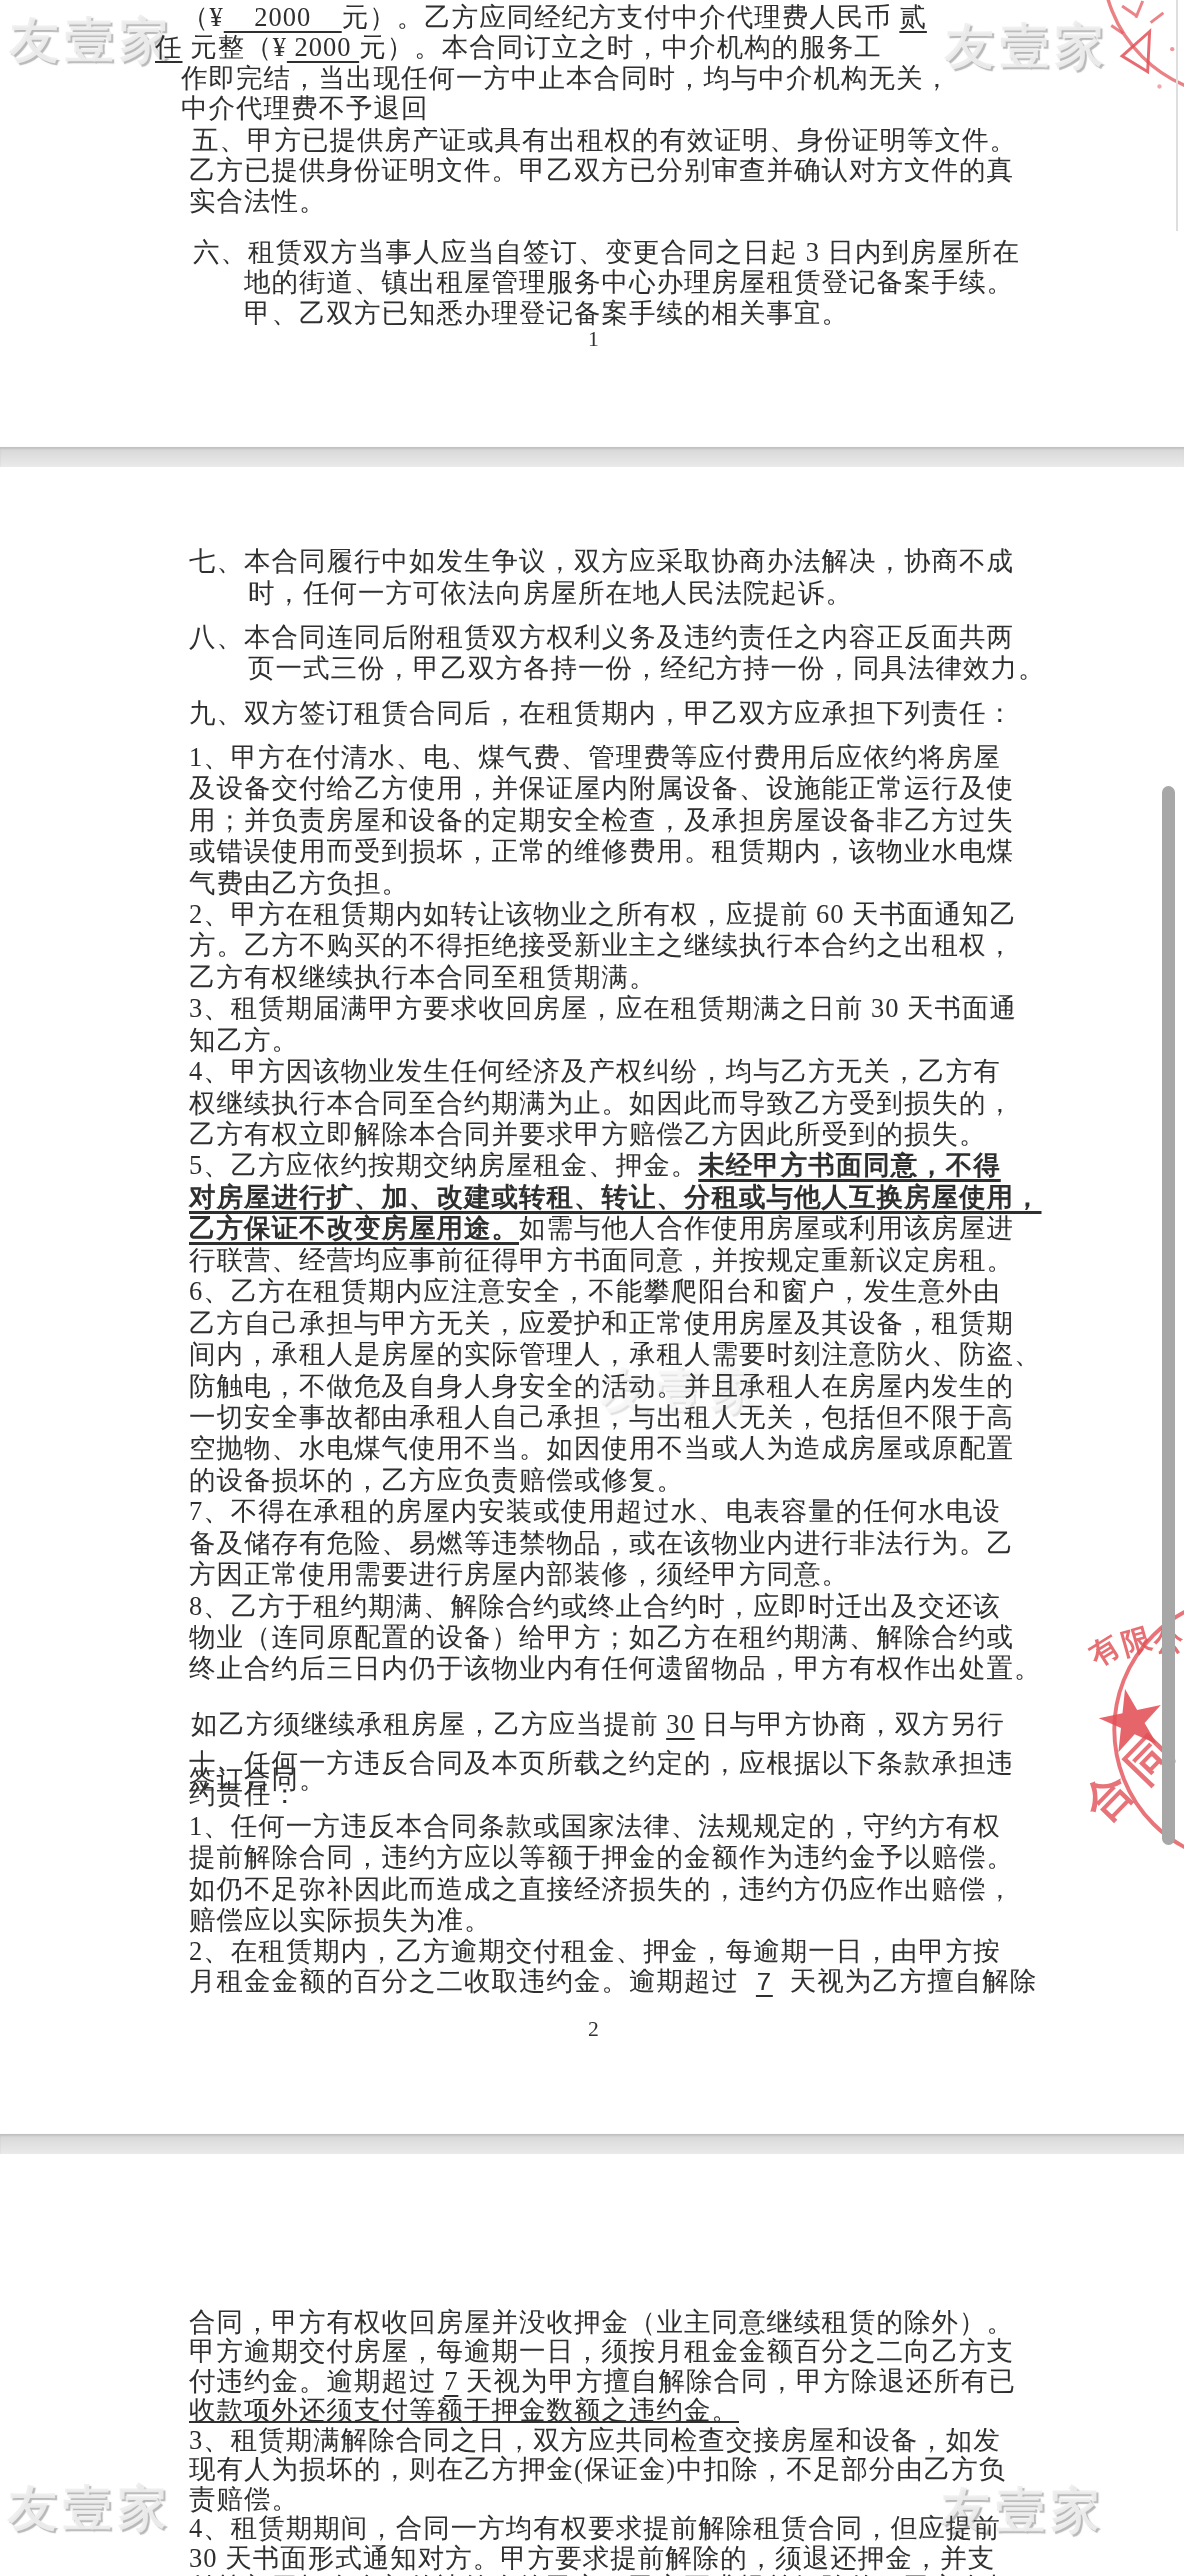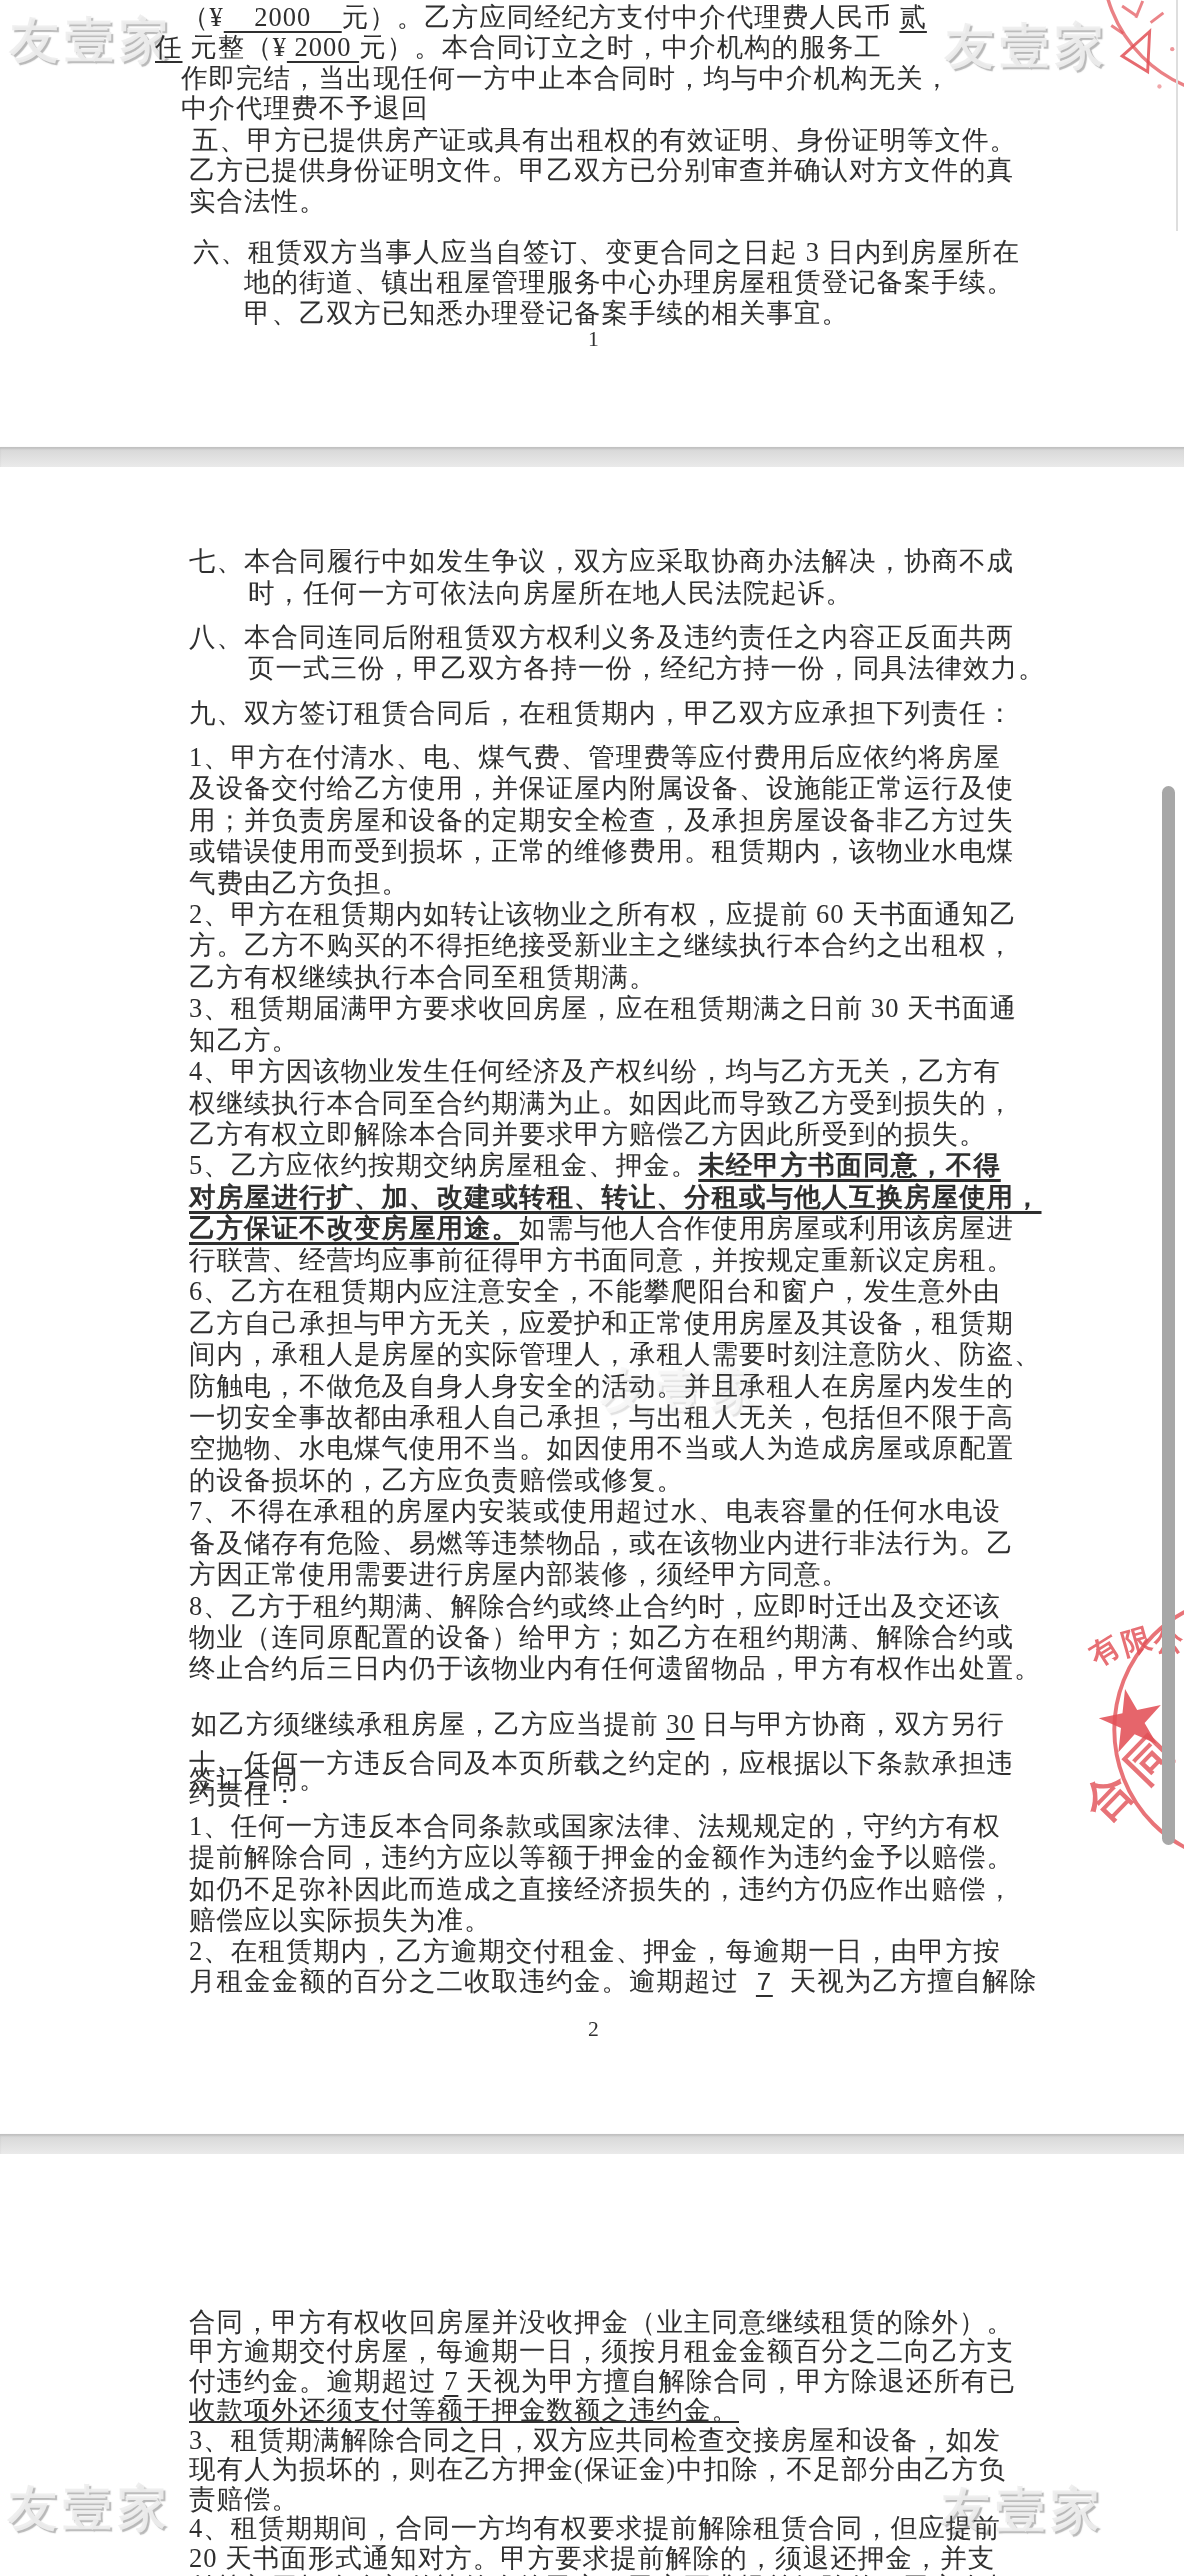--- a/index.html
+++ b/index.html
@@ -102,21 +102,21 @@
       <div class="line" style="top: 1936px; left: 189px;"><span>2、在租赁期内，乙方逾期交付租金、押金，每逾期一日，由甲方按</span></div>
       <div class="line" style="top: 1968px; left: 189px; font-family: Liberation Mono, monospace;"><span>月租金金额的百分之二收取违约金。逾期超过 </span><span class="seg-u">7</span><span> 天视为乙方擅自解除</span></div>
       <div class="line" style="top: 2307px; left: 189px;"><span>合同，甲方有权收回房屋并没收押金（业主同意继续租赁的除外）。</span></div>
       <div class="line" style="top: 2336px; left: 189px;"><span>甲方逾期交付房屋，每逾期一日，须按月租金金额百分之二向乙方支</span></div>
       <div class="line" style="top: 2366px; left: 189px;"><span>付违约金。逾期超过 </span><span class="seg-u">7</span><span> 天视为甲方擅自解除合同，甲方除退还所有已</span></div>
       <div class="line" style="top: 2395px; left: 189px; text-decoration: underline;"><span>收款项外还须支付等额于押金数额之违约金。</span></div>
       <div class="line" style="top: 2425px; left: 189px; text-align: center;"><span>3、租赁期满解除合同之日，双方应共同检查交接房屋和设备，如发</span></div>
       <div class="line" style="top: 2454px; left: 189px;"><span>现有人为损坏的，则在乙方押金(保证金)中扣除，不足部分由乙方负</span></div>
       <div class="line" style="top: 2484px; left: 189px;"><span>责赔偿。</span></div>
       <div class="line" style="top: 2513px; left: 189px;"><span>4、租赁期期间，合同一方均有权要求提前解除租赁合同，但应提前</span></div>
-      <div class="line" style="top: 2543px; left: 189px;"><span>20 天书面形式通知对方。甲方要求提前解除的，须退还押金，并支</span></div>
+      <div class="line" style="top: 2543px; left: 189px;"><span>30 天书面形式通知对方。甲方要求提前解除的，须退还押金，并支</span></div>
       <div class="line" style="top: 2572px; left: 189px;"><span>付等额于押金金额的违约金给乙方；乙方要求提前解除的，甲方有权</span></div>
     </div>
 
   <svg class="seal" style="left:1012px;top:0;" width="173" height="118" viewBox="0 0 176 120">
     <circle cx="230" cy="-40" r="138" fill="none" stroke="#e25056" stroke-width="3.5" opacity="0.72"></circle>
     <polygon points="140,32 112,57 138,73" fill="none" stroke="#e25056" stroke-width="3" opacity="0.85"></polygon>
     <path d="M112,6 l16,11 M133,1 l-7,17 M154,13 l-13,10 M101,26 l12,8" stroke="#e25056" stroke-width="3" opacity="0.7" fill="none"></path>
     <circle cx="163" cy="50" r="2.2" fill="#e25056" opacity="0.6"></circle>
     <circle cx="150" cy="88" r="2.2" fill="#e25056" opacity="0.5"></circle>
   </svg>

